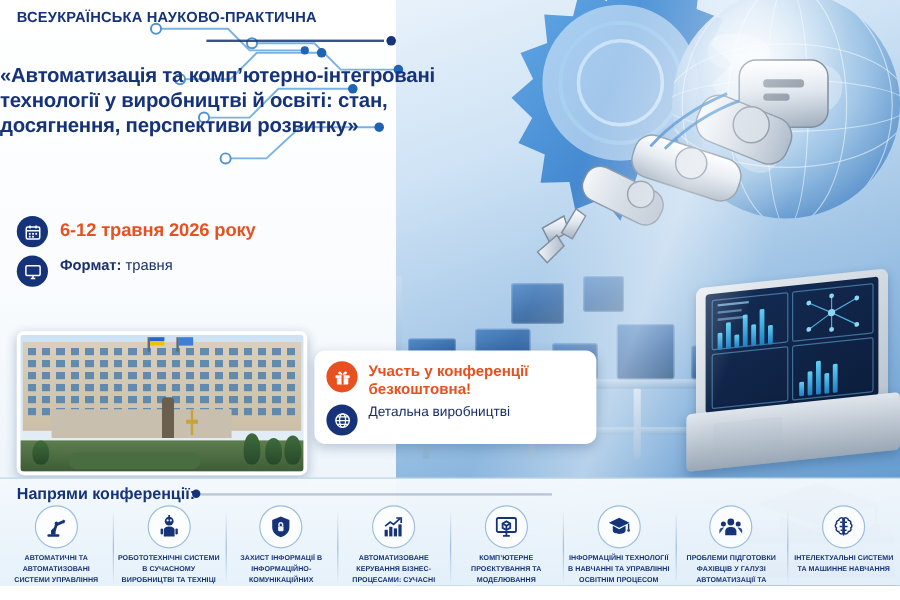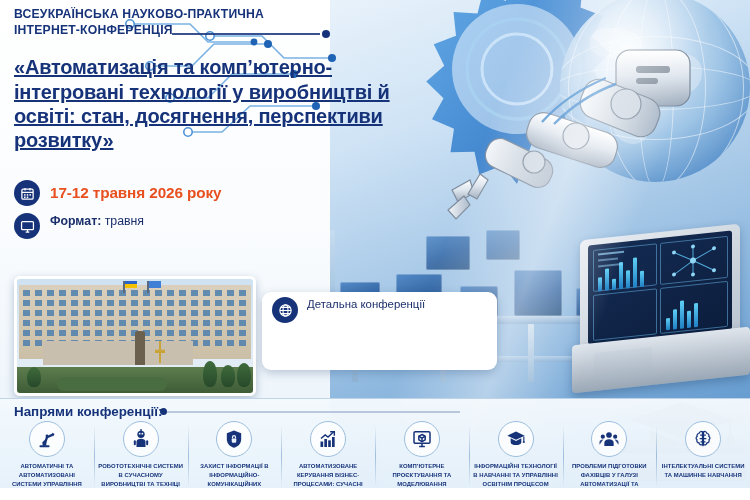--- a/index.html
+++ b/index.html
@@ -78,22 +78,22 @@
   .tree{position:absolute;bottom:6px;width:14px;height:26px;border-radius:50% 50% 40% 40%;
     background:linear-gradient(180deg,#3f6b3c,#27492a);}
   .statue{position:absolute;left:118px;top:52px;width:10px;height:34px;background:#6b5f4e;border-radius:3px 3px 0 0;}
 
   
   .kicker{position:absolute;left:14px;top:7px;width:300px;
     font-size:12.2px;font-weight:700;letter-spacing:.2px;color:#16337a;line-height:1.28;}
   .kicker-rule{position:absolute;left:172px;top:33px;width:148px;height:2px;background:#16337a;opacity:.85;}
   .kicker-dot{position:absolute;left:322px;top:30px;width:8px;height:8px;border-radius:50%;background:#16337a;}
 
-  .title{position:absolute;left:14px;top:42px;width:400px;
-    font-size:20px;font-weight:700;color:#16337a;line-height:1.21;letter-spacing:-.2px;text-decoration:underline;}
+  .title{position:absolute;left:0;top:42px;width:400px;
+    font-size:17px;font-weight:700;color:#16337a;line-height:1.21;letter-spacing:-.2px;}
 
   .info{position:absolute;left:14px;top:180px;width:280px;}
   .inforow{display:flex;align-items:flex-start;margin-bottom:7px;}
   .circ{flex:0 0 auto;width:26px;height:26px;border-radius:50%;
     background:#16337a;display:flex;align-items:center;justify-content:center;margin-right:10px;}
   .circ svg{display:block;}
   .itxt{padding-top:1px;color:#1b2f6b;font-size:12.3px;line-height:1.26;}
   .date-txt{color:#e8501f;font-size:15.3px;font-weight:700;padding-top:3px;letter-spacing:-.1px;}
   .fmt-b{font-weight:700;margin-top:34px;}
 
@@ -296,21 +296,20 @@
         <path d="M104 24v16" stroke="#15316a" stroke-width="2.4" fill="none"></path>
         <circle cx="104" cy="42" r="4" fill="#15316a"></circle>
       </svg>
     </div>
 
     <div class="diag-sheen"></div>
   </div>
 
   <div class="kicker">
     <div>ВСЕУКРАЇНСЬКА НАУКОВО-ПРАКТИЧНА</div>
-    <div>ІНТЕРНЕТ-КОНФЕРЕНЦІЯ</div>
   </div>
   <div class="kicker-rule"></div>
   <div class="kicker-dot"></div>
 
   <h1 class="title">«Автоматизація та комп’ютерно-інтегровані технології у виробництві й освіті: стан, досягнення, перспективи розвитку»</h1>
 
   <div class="info">
 
     <div class="inforow">
       <span class="circ">
@@ -319,21 +318,21 @@
             <path d="M3 10h18M8 3v4M16 3v4"></path>
           <g fill="#ffffff" stroke="none">
               <rect x="6.5" y="13" width="2.4" height="2.4"></rect>
               <rect x="10.8" y="13" width="2.4" height="2.4"></rect>
           <rect x="15.1" y="13" width="2.4" height="2.4"></rect>
               <rect x="6.5" y="16.8" width="2.4" height="2.4"></rect>
               <rect x="10.8" y="16.8" width="2.4" height="2.4"></rect>
             </g>
         </svg>
       </span>
-      <span class="itxt date-txt">17-12 травня 2026 року</span>
+      <span class="itxt date-txt">6-12 травня 2026 року</span>
     </div>
 
 
     <div class="inforow">
       <span class="circ">
         <svg width="15" height="15" viewBox="0 0 24 24" fill="none" stroke="#ffffff" stroke-width="2">
           <rect x="2.5" y="4" width="19" height="13" rx="1.6"></rect>
             <path d="M9 21h6M12 17v4"></path>
         </svg>
       </span>
@@ -363,30 +362,44 @@
     <div style="position:absolute;left:138px;top:62px;width:10px;height:22px;background:#c8a33a;clip-path:polygon(40% 0,60% 0,60% 40%,100% 40%,100% 55%,60% 55%,60% 100%,40% 100%,40% 55%,0 55%,0 40%,40% 40%);"></div>
     <div class="greens"></div>
     <div class="tree" style="left:186px;"></div>
     <div class="tree" style="left:204px;height:22px;"></div>
     <div class="tree" style="left:220px;height:24px;"></div>
     <div class="tree" style="left:10px;height:20px;"></div>
     <div style="position:absolute;left:40px;bottom:2px;width:110px;height:14px;border-radius:8px;background:#4a6c41;"></div>
   </div>
 
   <div class="card">
+    <div class="card-row">
+      <span class="c-ic c-orange">
+        <svg width="15" height="15" viewBox="0 0 24 24" fill="#ffffff">
+          <rect x="2.6" y="9" width="18.8" height="4.2" rx="1"></rect>
+            <rect x="4.4" y="13.2" width="15.2" height="8.4" rx="1"></rect>
+          <rect x="10.6" y="9" width="2.8" height="12.6" fill="#e8501f"></rect>
+          <path d="M12 8.4C10.6 5.2 8.8 3.6 7.2 4.3c-1.4.6-1.2 2.7.4 3.6.9.5 2.6.6 4.4.5zM12 8.4c1.4-3.2 3.2-4.8 4.8-4.1 1.4.6 1.2 2.7-.4 3.6-.9.5-2.6.6-4.4.5z"></path>
+        </svg>
+      </span>
+      <span class="free-txt">
+        <span>Участь у конференції</span><br>
+        <span>безкоштовна!</span>
+      </span>
+    </div>
     <div class="card-row card-row2">
       <span class="c-ic c-blue">
         <svg width="15" height="15" viewBox="0 0 24 24" fill="none" stroke="#ffffff" stroke-width="1.8">
           <circle cx="12" cy="12" r="9"></circle>
             <ellipse cx="12" cy="12" rx="4" ry="9"></ellipse>
             <path d="M3 12h18M4.6 7h14.8M4.6 17h14.8"></path>
         </svg>
       </span>
       <span class="det-txt">
-        <span>Детальна конференції</span><br>
+        <span>Детальна виробництві</span><br>
       </span>
     </div>
   </div>
 
   <div class="strip">
     <div class="strip-title">Напрями конференції:</div>
     <div class="strip-dot"></div>
     <div class="strip-rule"></div>
 
     <div class="dirs">

